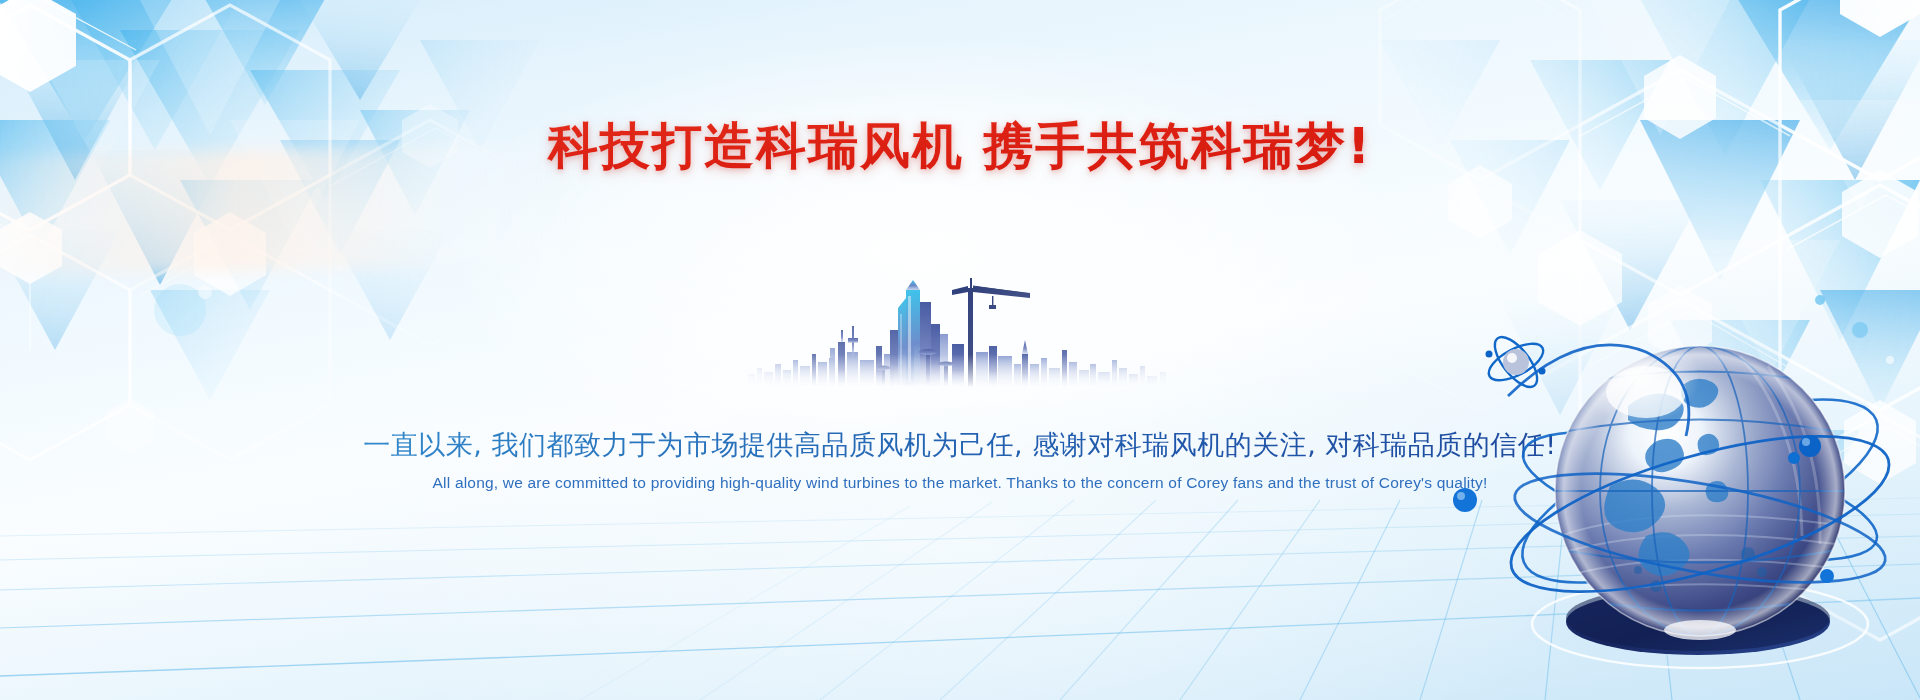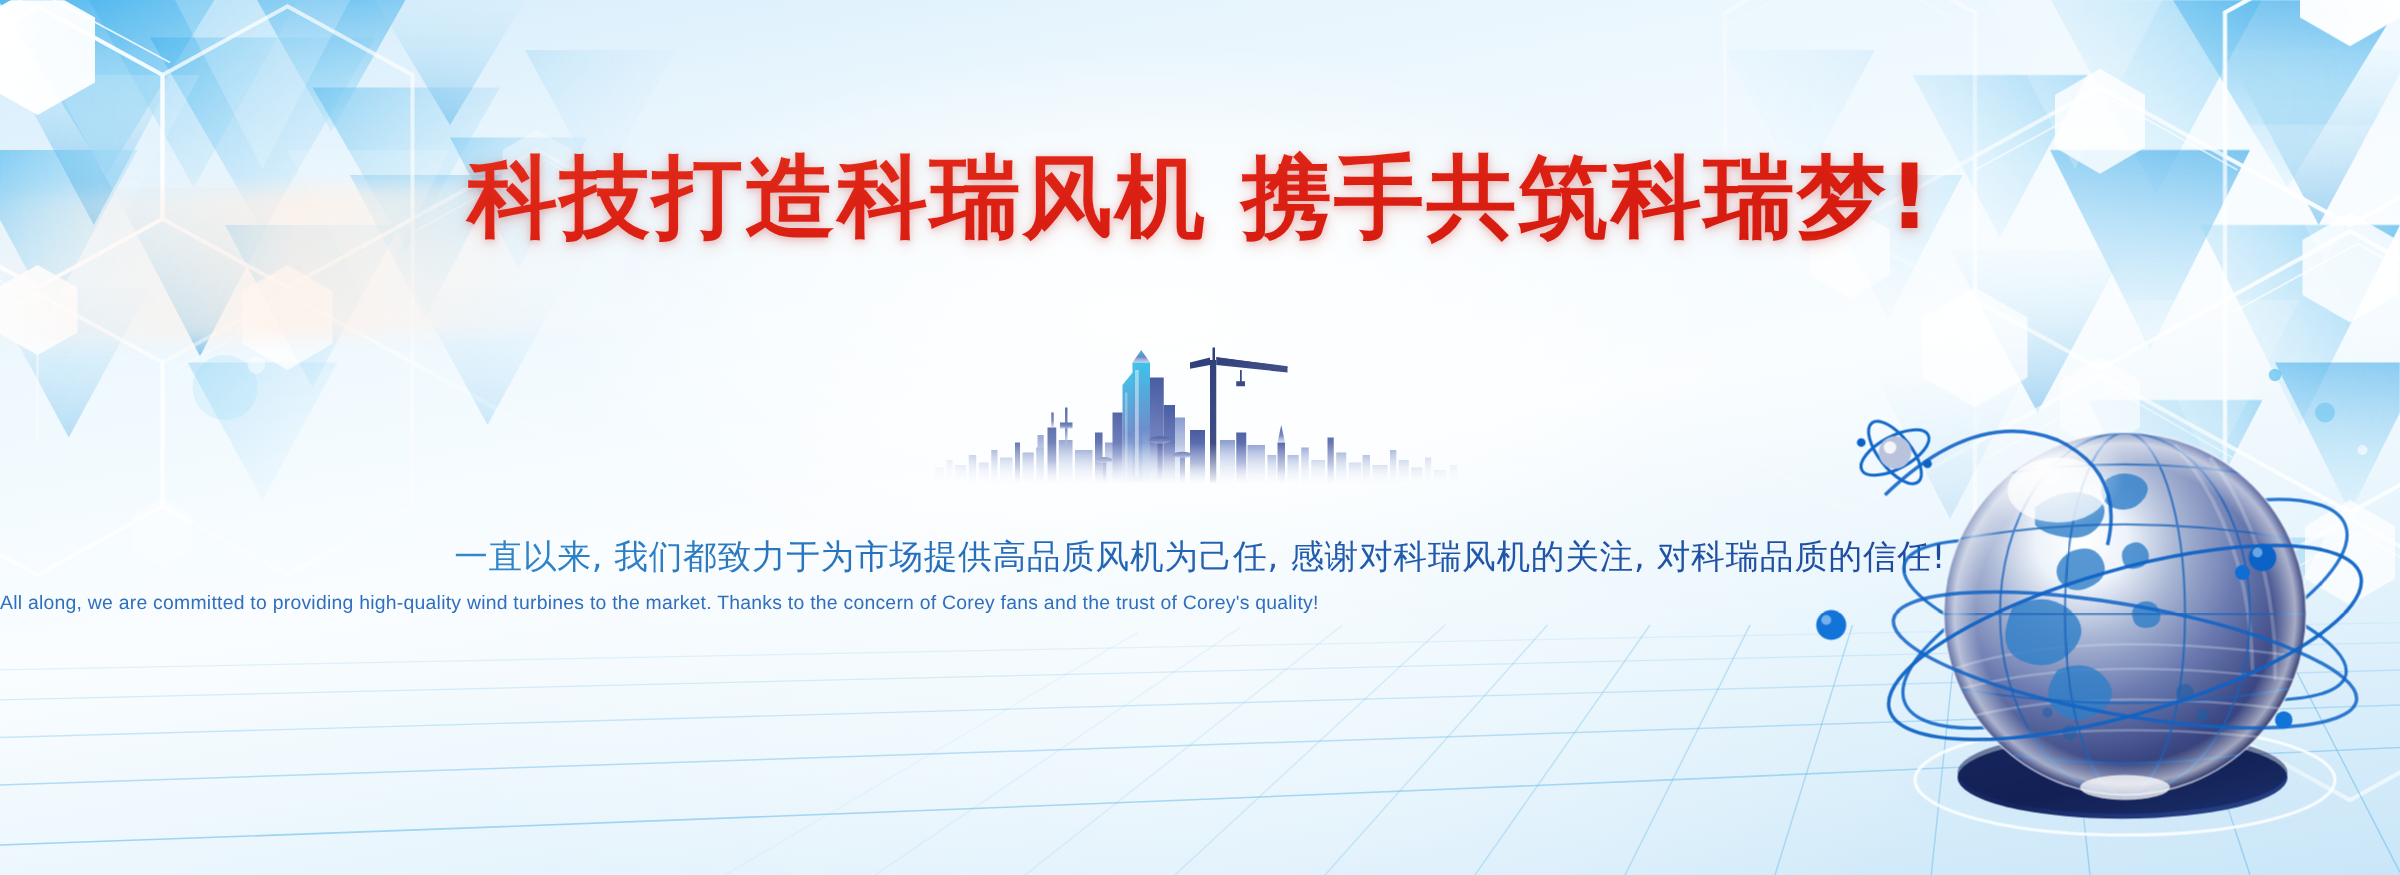--- a/index.html
+++ b/index.html
@@ -50,21 +50,21 @@
   
   .floor { position: absolute; left: 0; bottom: 0; width: 1920px; height: 260px; pointer-events: none; }
 
   
   .headline {
     position: absolute;
     left: 0; right: 0;
     top: 120px;
     text-align: center;
     font-family: "DejaVu Sans", "Liberation Sans", sans-serif;
-    font-size: 72px;
+    font-size: 50px;
     font-weight: 700;
     letter-spacing: 2px;
     line-height: 1.05;
     white-space: nowrap;
     background: linear-gradient(178deg, #e8321e 0%, #e02012 52%, #d81a0e 78%, #f07a20 96%, #f7a game 100%);
     background: linear-gradient(176deg, #ea3521 0%, #e12113 50%, #da1b0f 80%, #ef7a1f 97%);
     -webkit-background-clip: text;
     background-clip: text;
     color: transparent;
     text-shadow: 0 2px 5px rgba(190,30,20,.18);
@@ -87,20 +87,21 @@
     white-space: nowrap;
     background: linear-gradient(95deg, #3ea2dc 0%, #2c7ec4 26%, #2059ac 58%, #1d3f93 100%);
     -webkit-background-clip: text;
     background-clip: text;
     color: transparent;
   }
   .sub-en {
     position: absolute;
     left: 0; right: 0;
     top: 474px;
+    text-align: center;
     font-size: 15.5px;
     font-weight: 400;
     letter-spacing: .2px;
     white-space: nowrap;
     color: #2f6fbe;
   }
 
   
   .globe-wrap { position: absolute; right: -10px; bottom: -6px; width: 480px; height: 420px; pointer-events: none; }
 </style>

